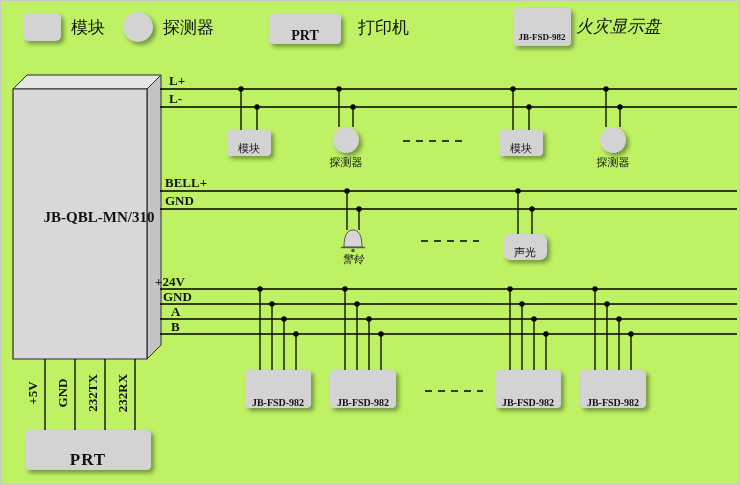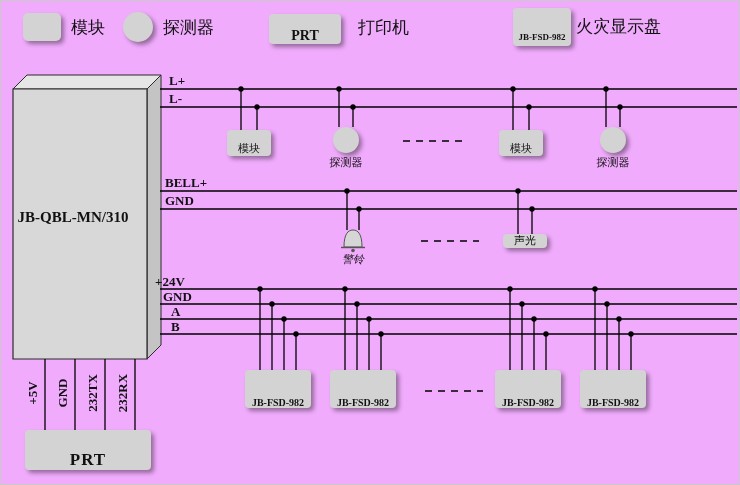--- a/index.html
+++ b/index.html
@@ -1,17 +1,17 @@
 <!DOCTYPE html>
 <html><head>
 <meta charset="utf-8">
 <style>
   html,body{margin:0;padding:0;background:#fff;}
   .stage{
-    position:relative;width:740px;height:485px;background:#f0abfc;
+    position:relative;width:740px;height:485px;background:#bef264;
     border:1px solid #c9c9c9;box-sizing:border-box;overflow:hidden;
     font-family:"Liberation Serif","DejaVu Serif",serif;color:#111;
   }
   .overlay{position:absolute;left:0;top:0;width:740px;height:485px;}
   .gray-box{
     position:absolute;background:#d3d3d3;border-radius:4px;
     box-shadow:3px 3px 4px rgba(0,0,0,0.38);
     display:flex;align-items:flex-end;justify-content:center;
   }
   .gray-circle{
@@ -21,21 +21,21 @@
   .legend-label{position:absolute;font-size:17px;white-space:nowrap;}
   .bus-label{position:absolute;font-weight:bold;font-size:13px;white-space:nowrap;}
   .dev-label{position:absolute;font-size:11px;text-align:center;white-space:nowrap;}
   .box-text-sm{font-weight:bold;font-size:10px;white-space:nowrap;}
   .box-text-xs{font-weight:bold;font-size:9px;white-space:nowrap;}
   .rot-label{
     position:absolute;width:70px;height:16px;text-align:center;
     font-weight:bold;font-size:13px;transform:rotate(-90deg);white-space:nowrap;
   }
   .panel-label{
-    position:absolute;left:6px;top:208px;width:132px;text-align:center;
+    position:absolute;left:32px;top:208px;width:132px;text-align:center;
     font-weight:bold;font-size:15px;white-space:nowrap;
   }
   .prt-text{font-weight:bold;font-size:17px;letter-spacing:1px;}
 </style>
 </head>
 <body>
 
 <div class="stage">
 
   <svg class="overlay" viewBox="0 0 740 485">
@@ -152,21 +152,21 @@
   <div class="legend-label" style="left:162px;top:15px;">探测器</div>
 
   <div class="gray-box" style="left:268px;top:13px;width:72px;height:30px;">
     <span class="box-text-sm" style="font-size:14px;">PRT</span>
   </div>
   <div class="legend-label" style="left:357px;top:15px;text-align:center;">打印机</div>
 
   <div class="gray-box" style="left:512px;top:7px;width:58px;height:38px;align-items:flex-end;padding-bottom:4px;box-sizing:border-box;">
     <span class="box-text-xs">JB-FSD-982</span>
   </div>
-  <div class="legend-label" style="left:575px;top:14px;">火灾显示盘</div>
+  <div class="legend-label" style="left:575px;top:14px;font-style:italic;">火灾显示盘</div>
 
   <div class="panel-label">JB-QBL-MN/310</div>
 
   <div class="bus-label" style="left:168px;top:72px;">L+</div>
   <div class="bus-label" style="left:168px;top:90px;">L-</div>
   <div class="bus-label" style="left:164px;top:174px;">BELL+</div>
   <div class="bus-label" style="left:164px;top:192px;">GND</div>
   <div class="bus-label" style="left:154px;top:273px;">+24V</div>
   <div class="bus-label" style="left:162px;top:288px;">GND</div>
   <div class="bus-label" style="left:170px;top:303px;">A</div>
@@ -181,21 +181,21 @@
 
   <div class="gray-box" style="left:498px;top:129px;width:44px;height:26px;">
     <span class="box-text-sm" style="font-weight:normal;font-size:11px;">模块</span>
   </div>
 
   <div class="gray-circle" style="left:599px;top:126px;width:26px;height:26px;"></div>
   <div class="dev-label" style="left:590px;top:154px;width:44px;">探测器</div>
 
   <div class="dev-label" style="left:330px;top:251px;width:44px;font-style:italic;">警铃</div>
 
-  <div class="gray-box" style="left:502px;top:233px;width:44px;height:14px;">
+  <div class="gray-box" style="left:502px;top:233px;width:44px;height:26px;border-radius:7px;">
     <span class="box-text-sm" style="font-weight:normal;font-size:11px;">声光</span>
   </div>
 
   <div class="gray-box" style="left:244px;top:369px;width:66px;height:38px;">
     <span class="box-text-sm">JB-FSD-982</span>
   </div>
   <div class="gray-box" style="left:329px;top:369px;width:66px;height:38px;">
     <span class="box-text-sm">JB-FSD-982</span>
   </div>
   <div class="gray-box" style="left:494px;top:369px;width:66px;height:38px;">

